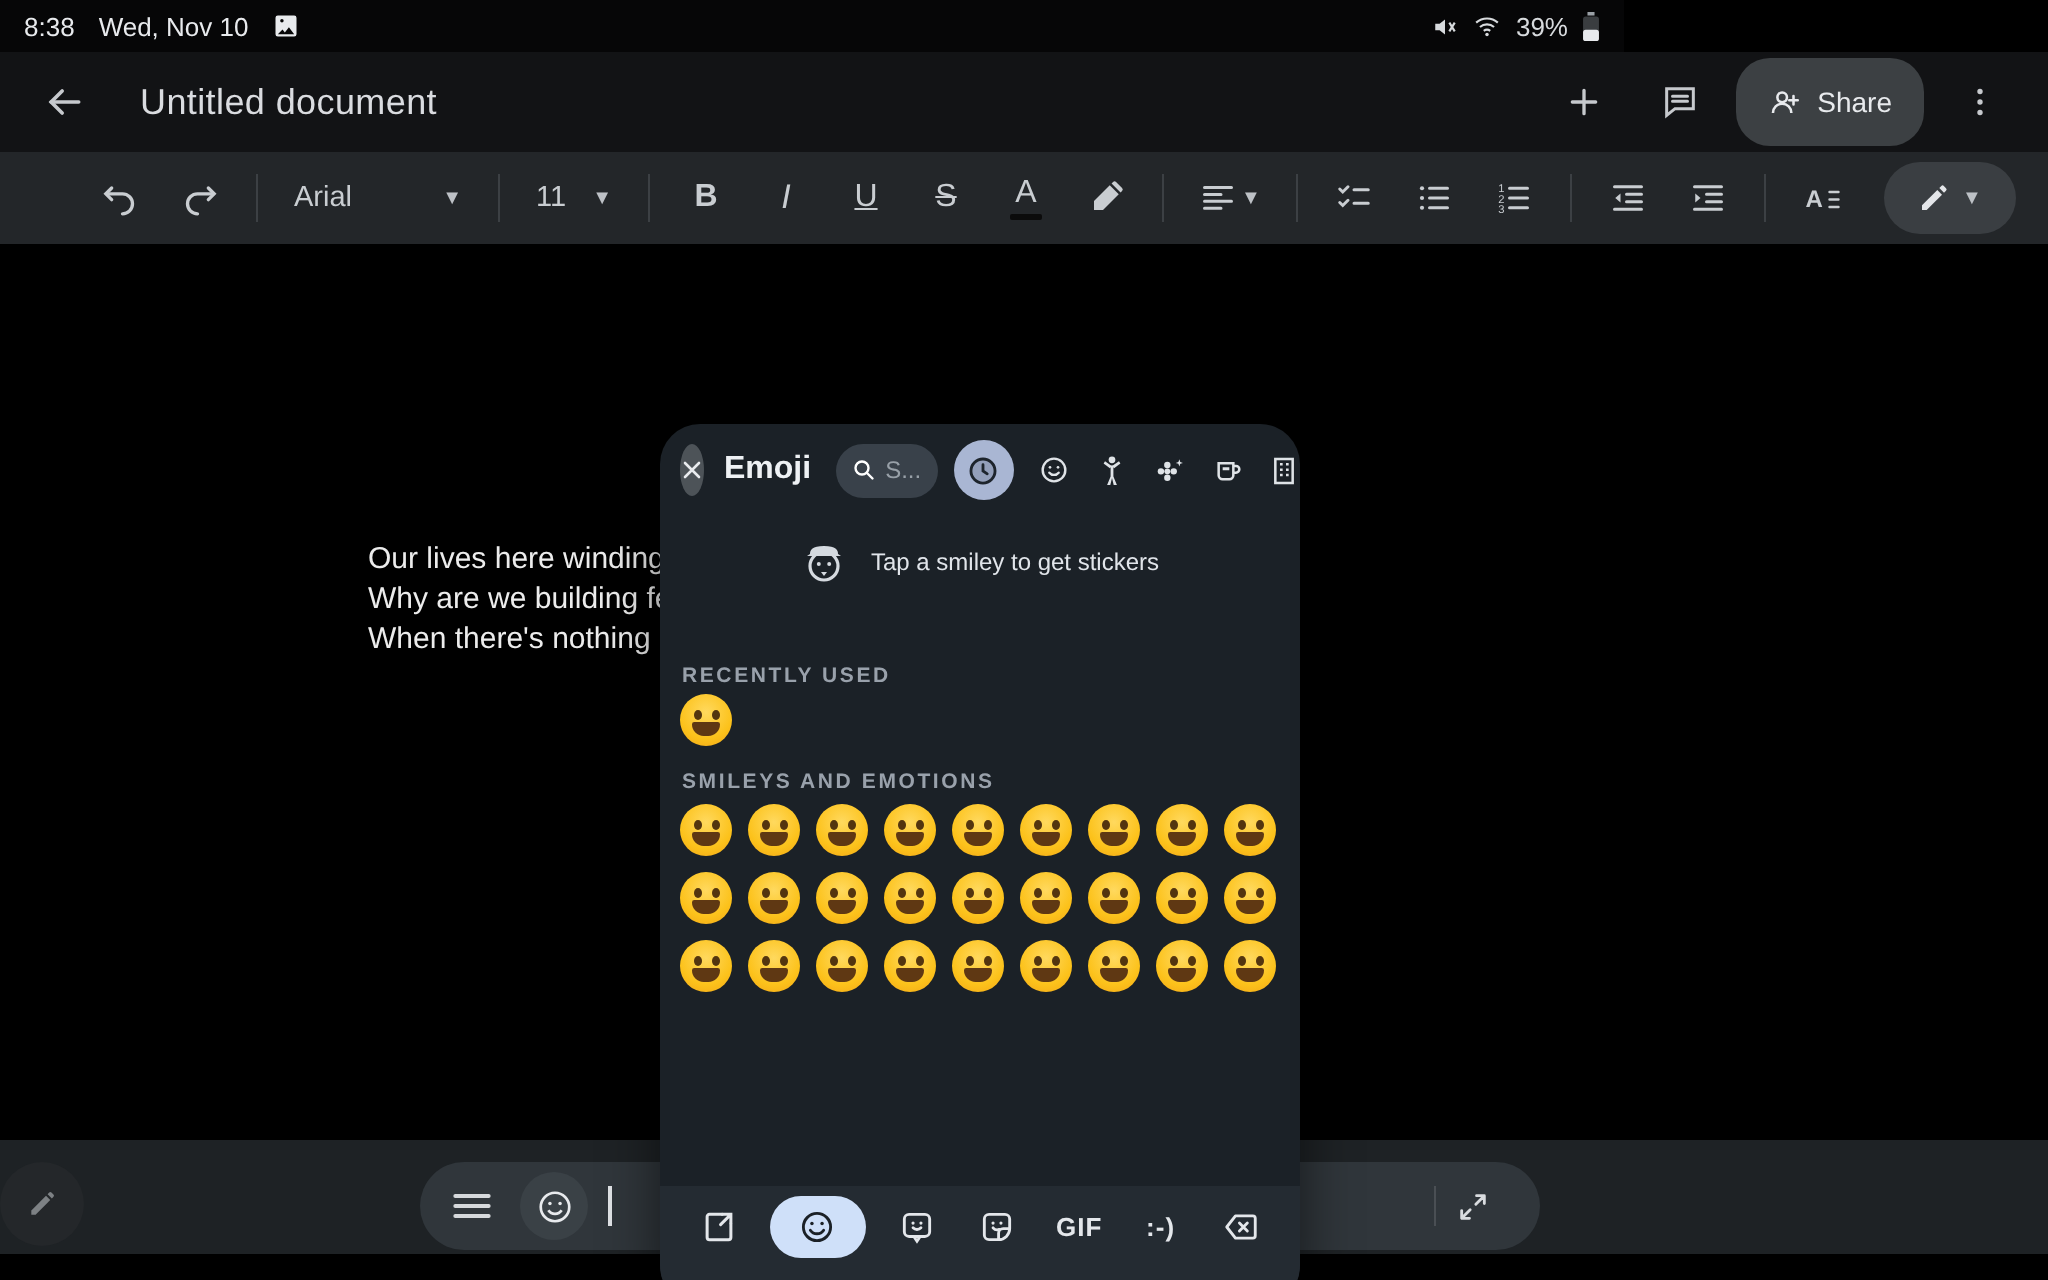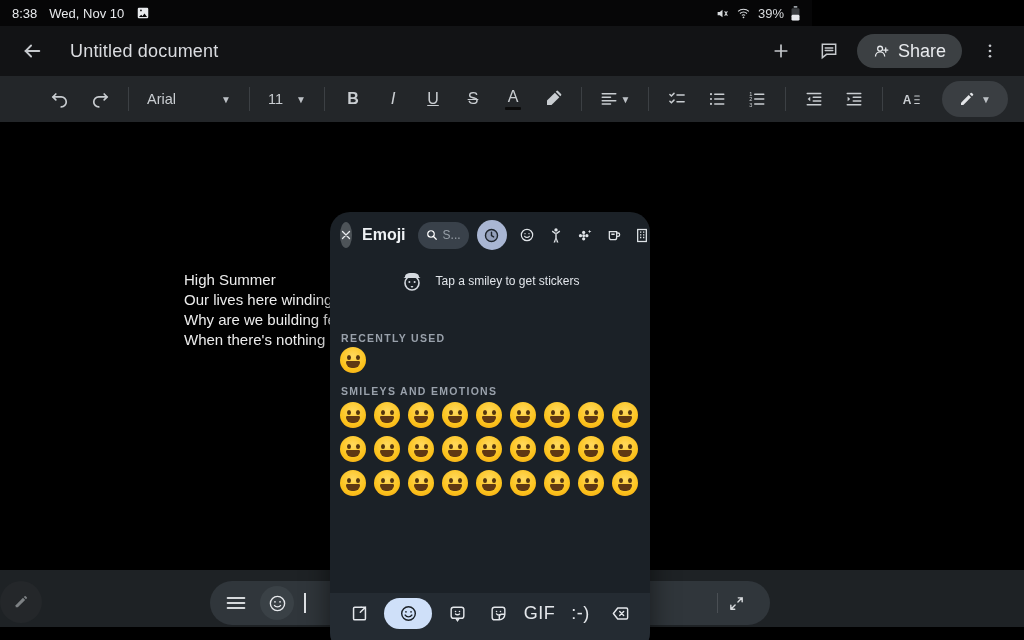--- a/index.html
+++ b/index.html
@@ -14,22 +14,22 @@
   .sb-left { display:flex; align-items:center; gap:12px; }
   .sb-right { display:flex; align-items:center; gap:7px; color:#d7dadd; }
 
   
   #app-header { position:absolute; left:0; top:26px; width:1024px; height:50px;
     background:#121315; display:flex; align-items:center; }
   .hdr-iconbtn { width:40px; height:40px; display:flex; align-items:center; justify-content:center;
     color:#c6c9cd; border-radius:50%; }
   #doc-title { color:#dadce0; font-size:18px; margin-left:18px; letter-spacing:.2px; }
   .hdr-right { margin-left:auto; display:flex; align-items:center; gap:8px; padding-right:14px; }
-  #share-btn { height:34px; border-radius:17px; background:#3c4043; color:#e8eaed;
-    display:flex; align-items:center; gap:8px; padding:0 16px; font-size:18px; }
+  #share-btn { height:44px; border-radius:17px; background:#3c4043; color:#e8eaed;
+    display:flex; align-items:center; gap:8px; padding:0 16px; font-size:14px; }
 
   
   #fmt-toolbar { position:absolute; left:0; top:76px; width:1024px; height:46px;
     background:#232629; display:flex; align-items:center; padding:0 0 0 40px; color:#c9cdd1; }
   .tb-btn { min-width:40px; height:40px; display:flex; align-items:center; justify-content:center;
     border-radius:6px; font-size:16px; gap:3px; }
   .tb-divider { width:1px; height:24px; background:#3c4044; margin:0 8px; }
   .caret { font-size:10px; color:#bdc1c6; }
   .tb-letter { font-size:16px; font-weight:600; }
   #btn-italic span { font-style:italic; font-weight:500; font-size:17px; }
@@ -89,21 +89,21 @@
   .emoji-cell::after { content:""; position:absolute; left:6px; top:14px; width:14px; height:7px;
     background:#5f3813; border-radius:2px 2px 10px 10px; }
   .emoji-cell .glyph { position:absolute; inset:0; display:flex; align-items:center;
     justify-content:center; font-size:21px; color:transparent; }
   #ep-bottom { position:absolute; left:0; bottom:0; width:100%; height:60px; background:#242b32;
     border-radius:0 0 20px 20px; }
   #ep-bottom-row { display:flex; align-items:center; justify-content:space-between;
     padding:5px 14px 0 14px; color:#e4e7eb; }
   .kb-btn { height:30px; min-width:30px; display:flex; align-items:center; justify-content:center; }
   #kb-emoji-sel { width:48px; height:31px; border-radius:16px; background:#cfe0f9; color:#1b2127; }
-  .kb-text { font-size:18px; font-weight:400; letter-spacing:.5px; }
+  .kb-text { font-size:13px; font-weight:700; letter-spacing:.5px; }
   #ep-handle { position:absolute; left:120px; bottom:9px; width:80px; height:4px;
     border-radius:2px; background:#8b939b; }
 </style>
 </head>
 <body>
 
 <div id="status-bar">
   <div class="sb-left">
     <span>8:38</span>
     <span>Wed, Nov 10</span>
@@ -278,21 +278,20 @@
     <svg width="16" height="16" viewBox="0 0 24 24" fill="currentColor">
         <path d="M3 17.5 14.5 6l3.5 3.5L6.5 21H3v-3.5z"></path>
         <path d="M16 4.5l3.5 3.5 1.5-1.5a1.3 1.3 0 0 0 0-1.9l-1.6-1.6a1.3 1.3 0 0 0-1.9 0z"></path>
       </svg>
     <span class="caret">▼</span>
   </div>
 </div>
 
 <div id="doc-canvas">
   <div id="doc-text">
-    <div>High Summer</div>
     <div>Our lives here winding down</div>
     <div>Why are we building fences</div>
     <div>When there's nothing</div>
   </div>
 </div>
 
 <div id="bottom-band"></div>
 <div id="edit-fab">
   <svg width="16" height="16" viewBox="0 0 24 24" fill="currentColor">
       <path d="M4 16.8 15 5.8l3.2 3.2L7.2 20H4v-3.2z"></path>

